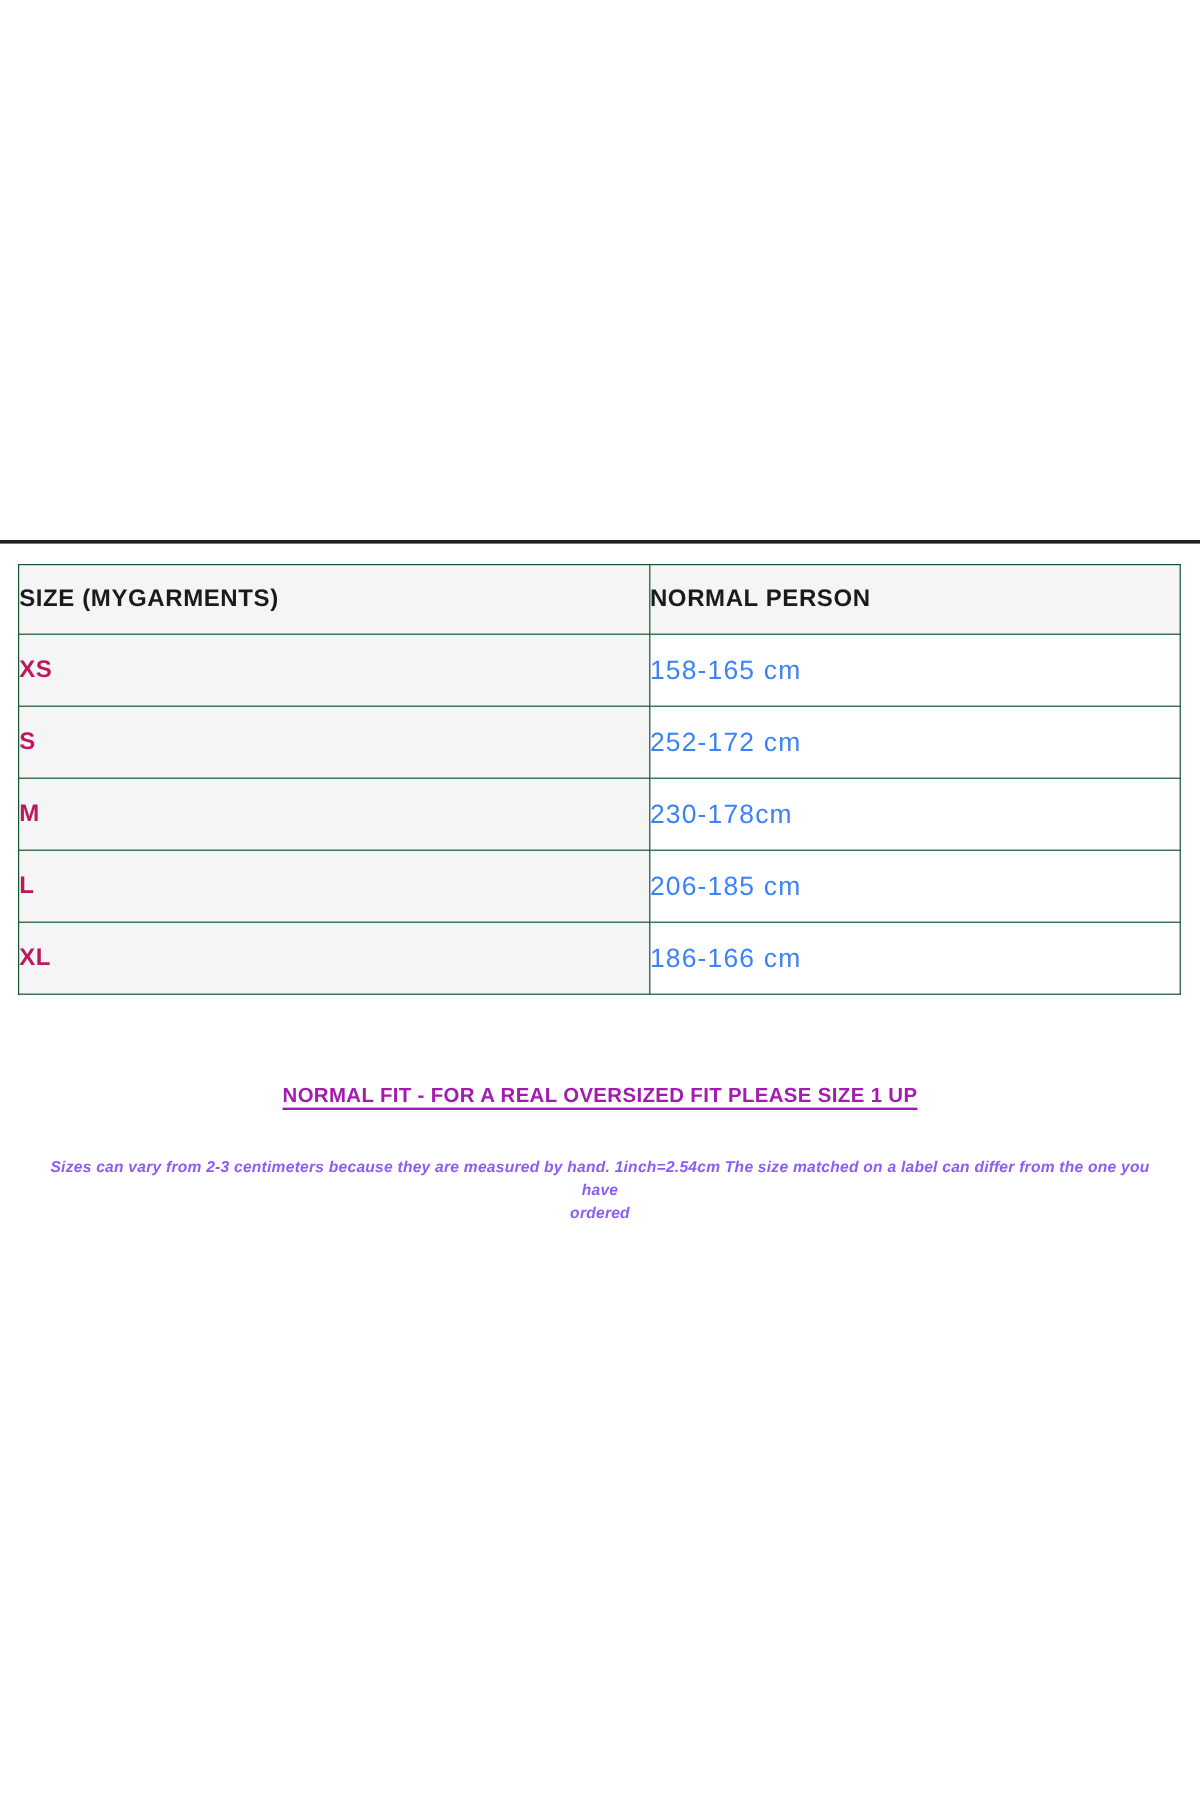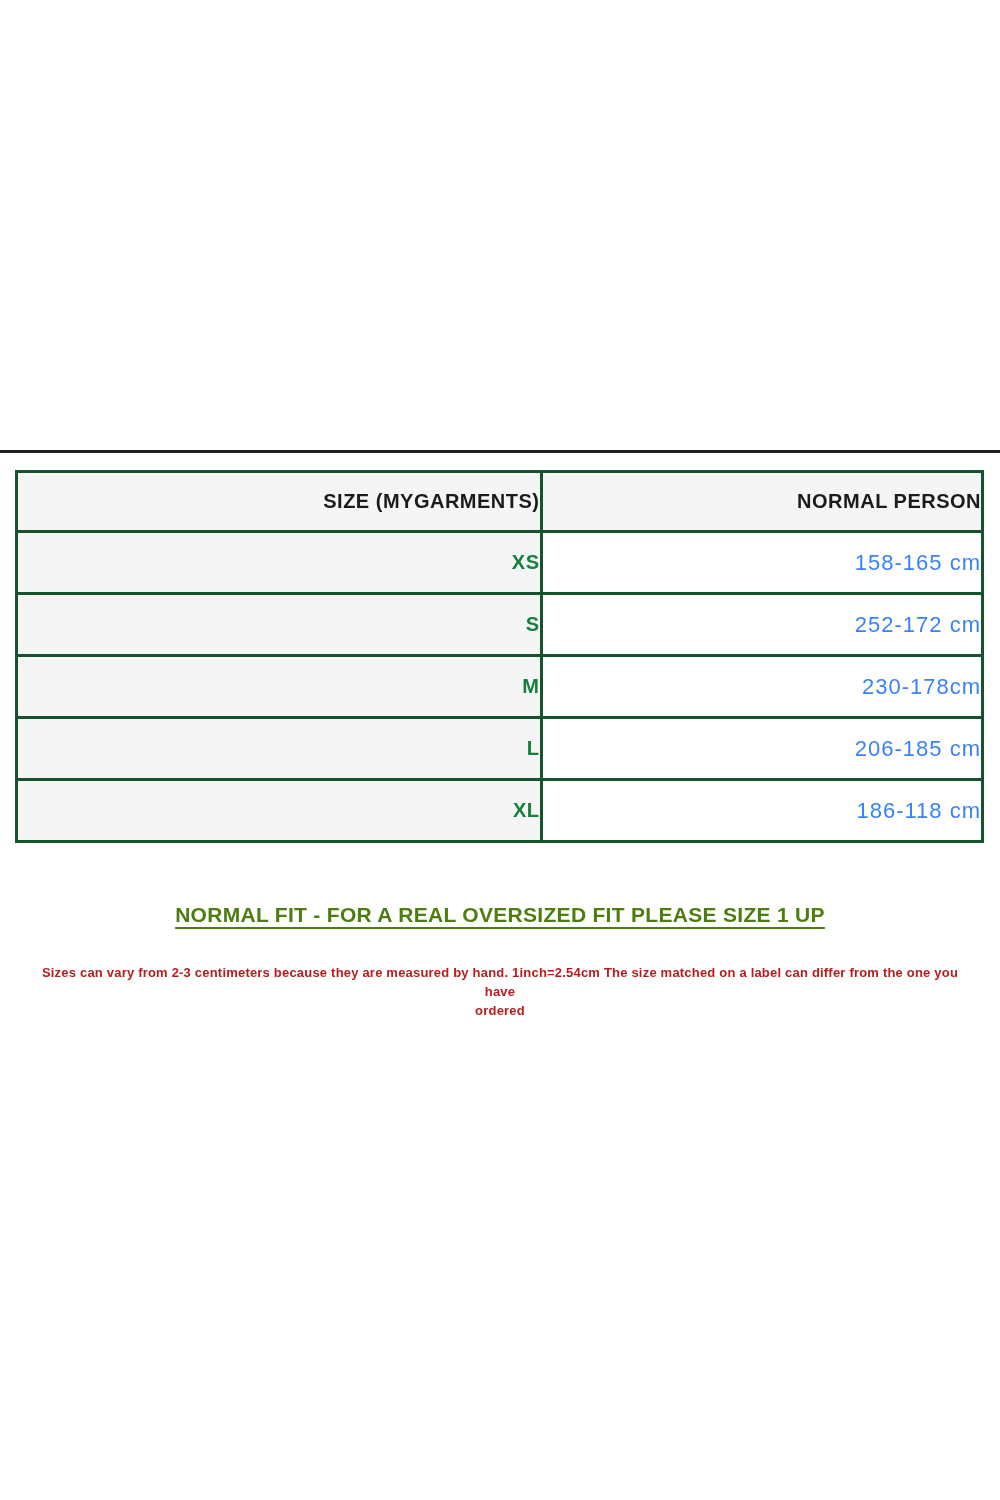--- a/index.html
+++ b/index.html
@@ -26,74 +26,75 @@
   table.size-table {
     position: absolute;
     left: 15px;
     top: 470px;
     width: 969px;
     border-collapse: collapse;
     table-layout: fixed;
   }
   table.size-table th,
   table.size-table td {
-    border: 3px solid #14532d;
-    text-align: right;
+    border: 1px solid #14532d;
+    text-align: left;
     vertical-align: middle;
     padding: 0;
   }
   table.size-table col.col-size { width: 54.3%; }
   table.size-table col.col-length { width: 45.7%; }
   table.size-table th {
     height: 57px;
     background: #f5f5f5;
     font-size: 20px;
     font-weight: bold;
     letter-spacing: 0.5px;
     color: #1b1b1b;
   }
   table.size-table td { height: 59px; }
   td.size-cell {
     background: #f5f5f5;
     font-size: 20px;
     font-weight: bold;
-    color: #15803d;
+    color: #be185d;
     letter-spacing: 0.5px;
   }
   td.length-cell {
     background: #ffffff;
     font-size: 22px;
     font-weight: 400;
     color: #3b82f6;
     letter-spacing: 1px;
   }
   .fit-heading {
     position: absolute;
     top: 903px;
     left: 0;
     width: 100%;
     text-align: center;
-    font-size: 21px;
+    font-size: 17px;
     font-weight: bold;
     letter-spacing: 0.3px;
-    color: #4d7c0f;
+    color: #a21caf;
     text-decoration: underline;
     text-decoration-thickness: 2px;
     text-underline-offset: 5px;
   }
   .fit-note {
     position: absolute;
     top: 963px;
     left: 30px;
     right: 30px;
     text-align: center;
     font-size: 13px;
     font-weight: bold;
     letter-spacing: 0.2px;
-    color: #b91c1c;
+    color: #8b5cf6;
+    font-style: italic;
   }
   .fit-note .note-line {
     display: block;
     line-height: 19px;
   }
   .fit-note .note-line + .note-line {
   }
 </style>
 </head>
 <body>
@@ -125,21 +126,21 @@
       <tr>
         <td class="size-cell">M</td>
         <td class="length-cell">230-178cm</td>
       </tr>
       <tr>
         <td class="size-cell">L</td>
         <td class="length-cell">206-185 cm</td>
       </tr>
       <tr>
         <td class="size-cell">XL</td>
-        <td class="length-cell">186-118 cm</td>
+        <td class="length-cell">186-166 cm</td>
       </tr>
     </tbody>
   </table>
 
   <div class="fit-heading">NORMAL FIT - FOR A REAL OVERSIZED FIT PLEASE SIZE 1 UP</div>
 
   <div class="fit-note">
     <span class="note-line">Sizes can vary from 2-3 centimeters because they are measured by hand. 1inch=2.54cm The size matched on a label can differ from the one you have</span>
     <span class="note-line">ordered</span>
   </div>

